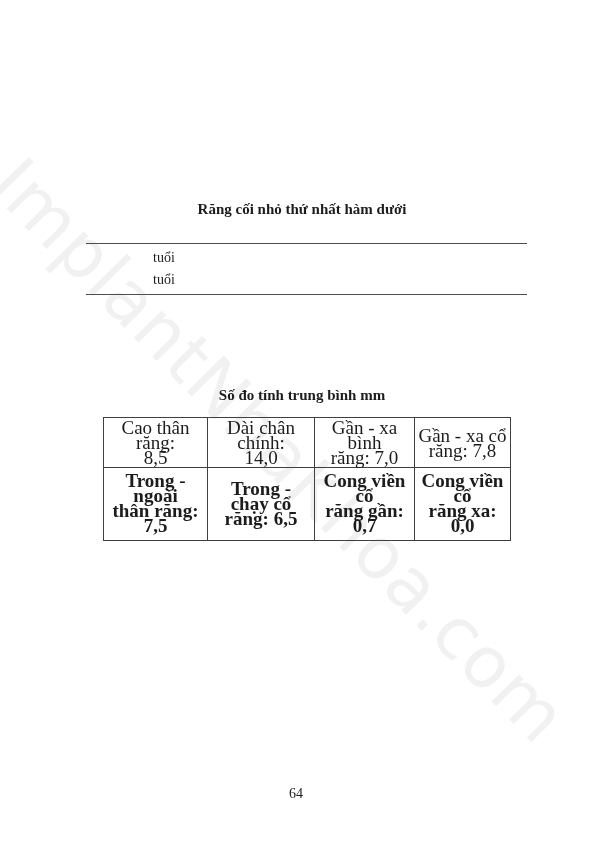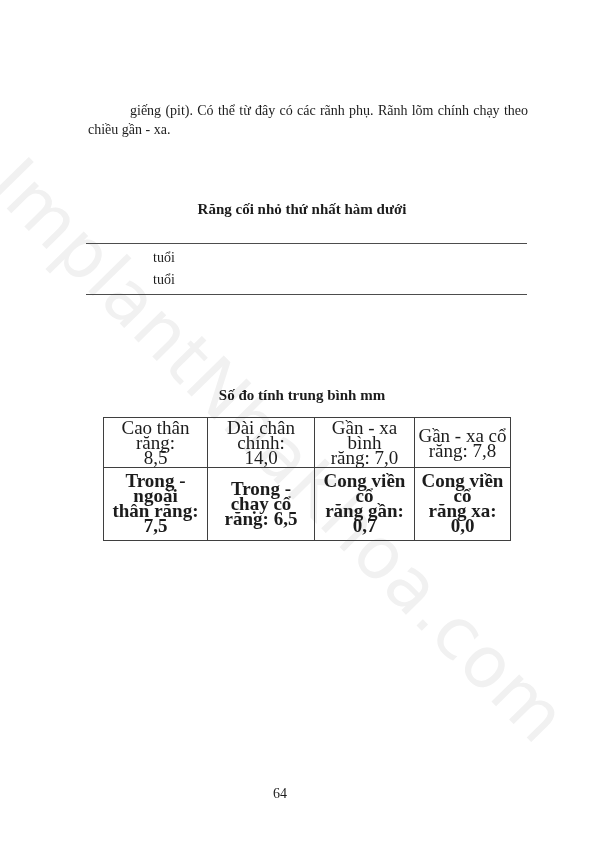--- a/index.html
+++ b/index.html
@@ -105,38 +105,37 @@
   }
   .table2 col.c1 { width: 104px; }
   .table2 col.c2 { width: 107px; }
   .table2 col.c3 { width: 100px; }
   .table2 col.c4 { width: 96px; }
   .table2 tr.r2 td { padding: 5px 2px 7px 2px; font-weight: bold; }
   .table2 tr.r2 .cell-line2 { }
   
   .pagenum {
     position: absolute;
-    left: 0;
+    left: 16px;
     top: 786px;
     width: 560px;
     text-align: center;
     font-size: 14px;
   }
 </style>
 </head>
 <body>
 
 <div class="page">
 
   <div class="watermark">ImplantNhaKhoa.com</div>
 
   <div class="content">
 
     <div class="paragraphs">
-      <p>giếng (pit). Có thể từ đây có các rãnh phụ. Rãnh lõm chính chạy theo chiều gần - xa.</p>
     </div>
 
     <h2 class="heading heading-1">Răng cối nhỏ thứ nhất hàm dưới</h2>
 
     <div class="table1">
       <div class="t1row">
         <div class="t1value">tuổi</div>
       </div>
       <div class="t1row">
         <div class="t1value">tuổi</div>

